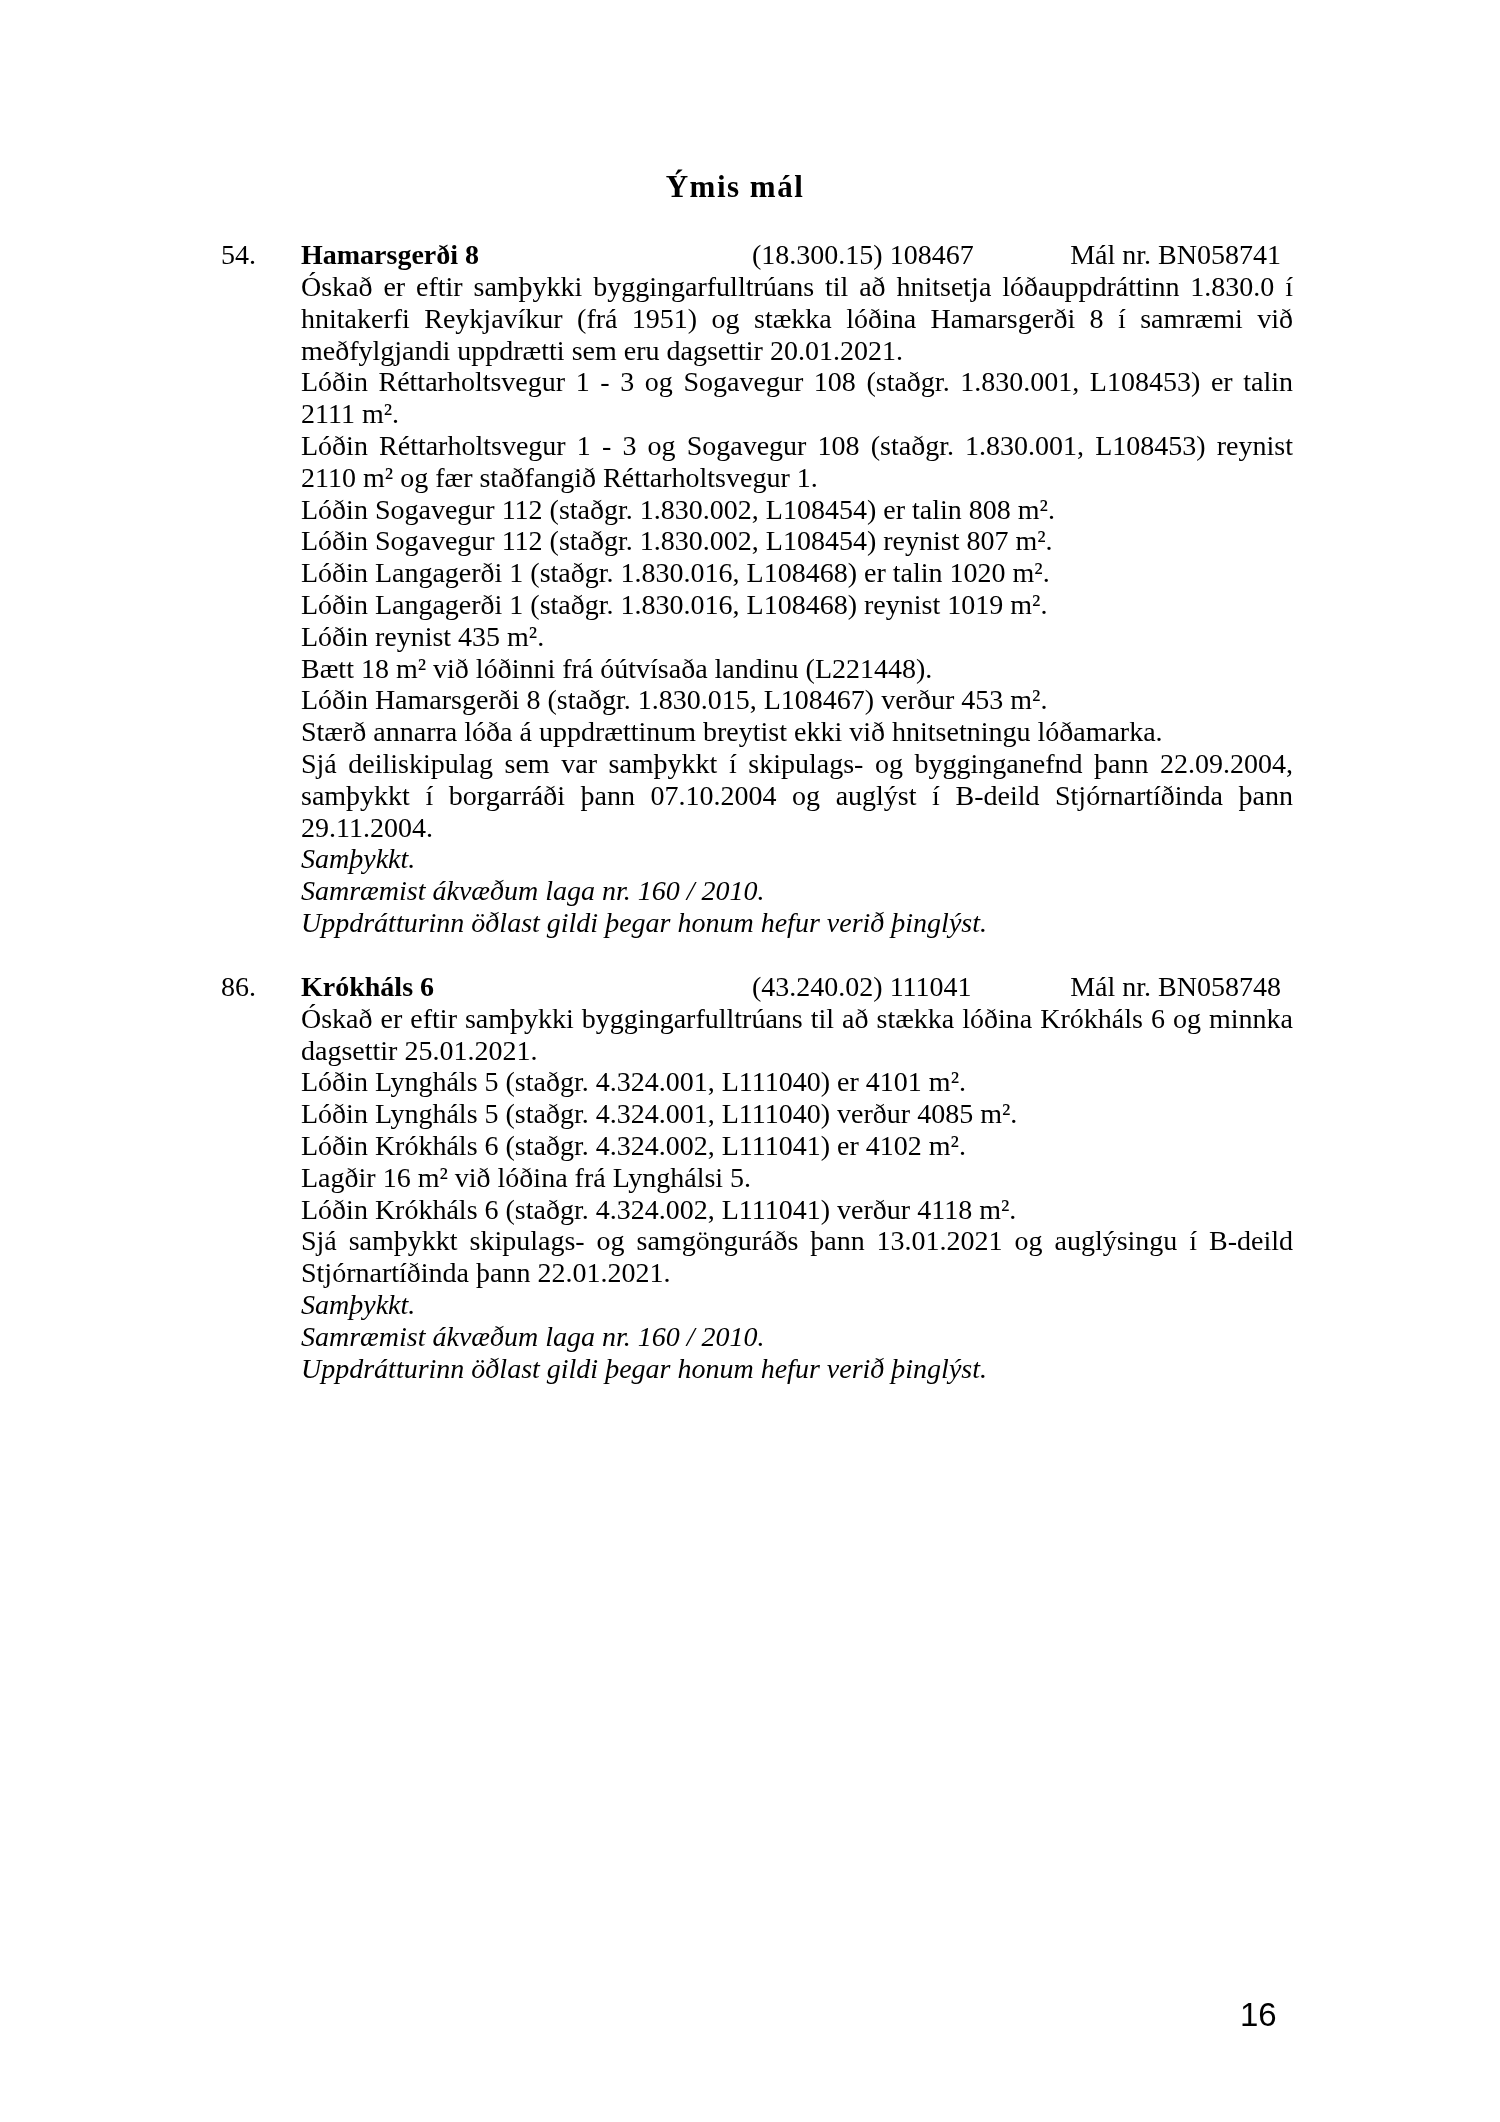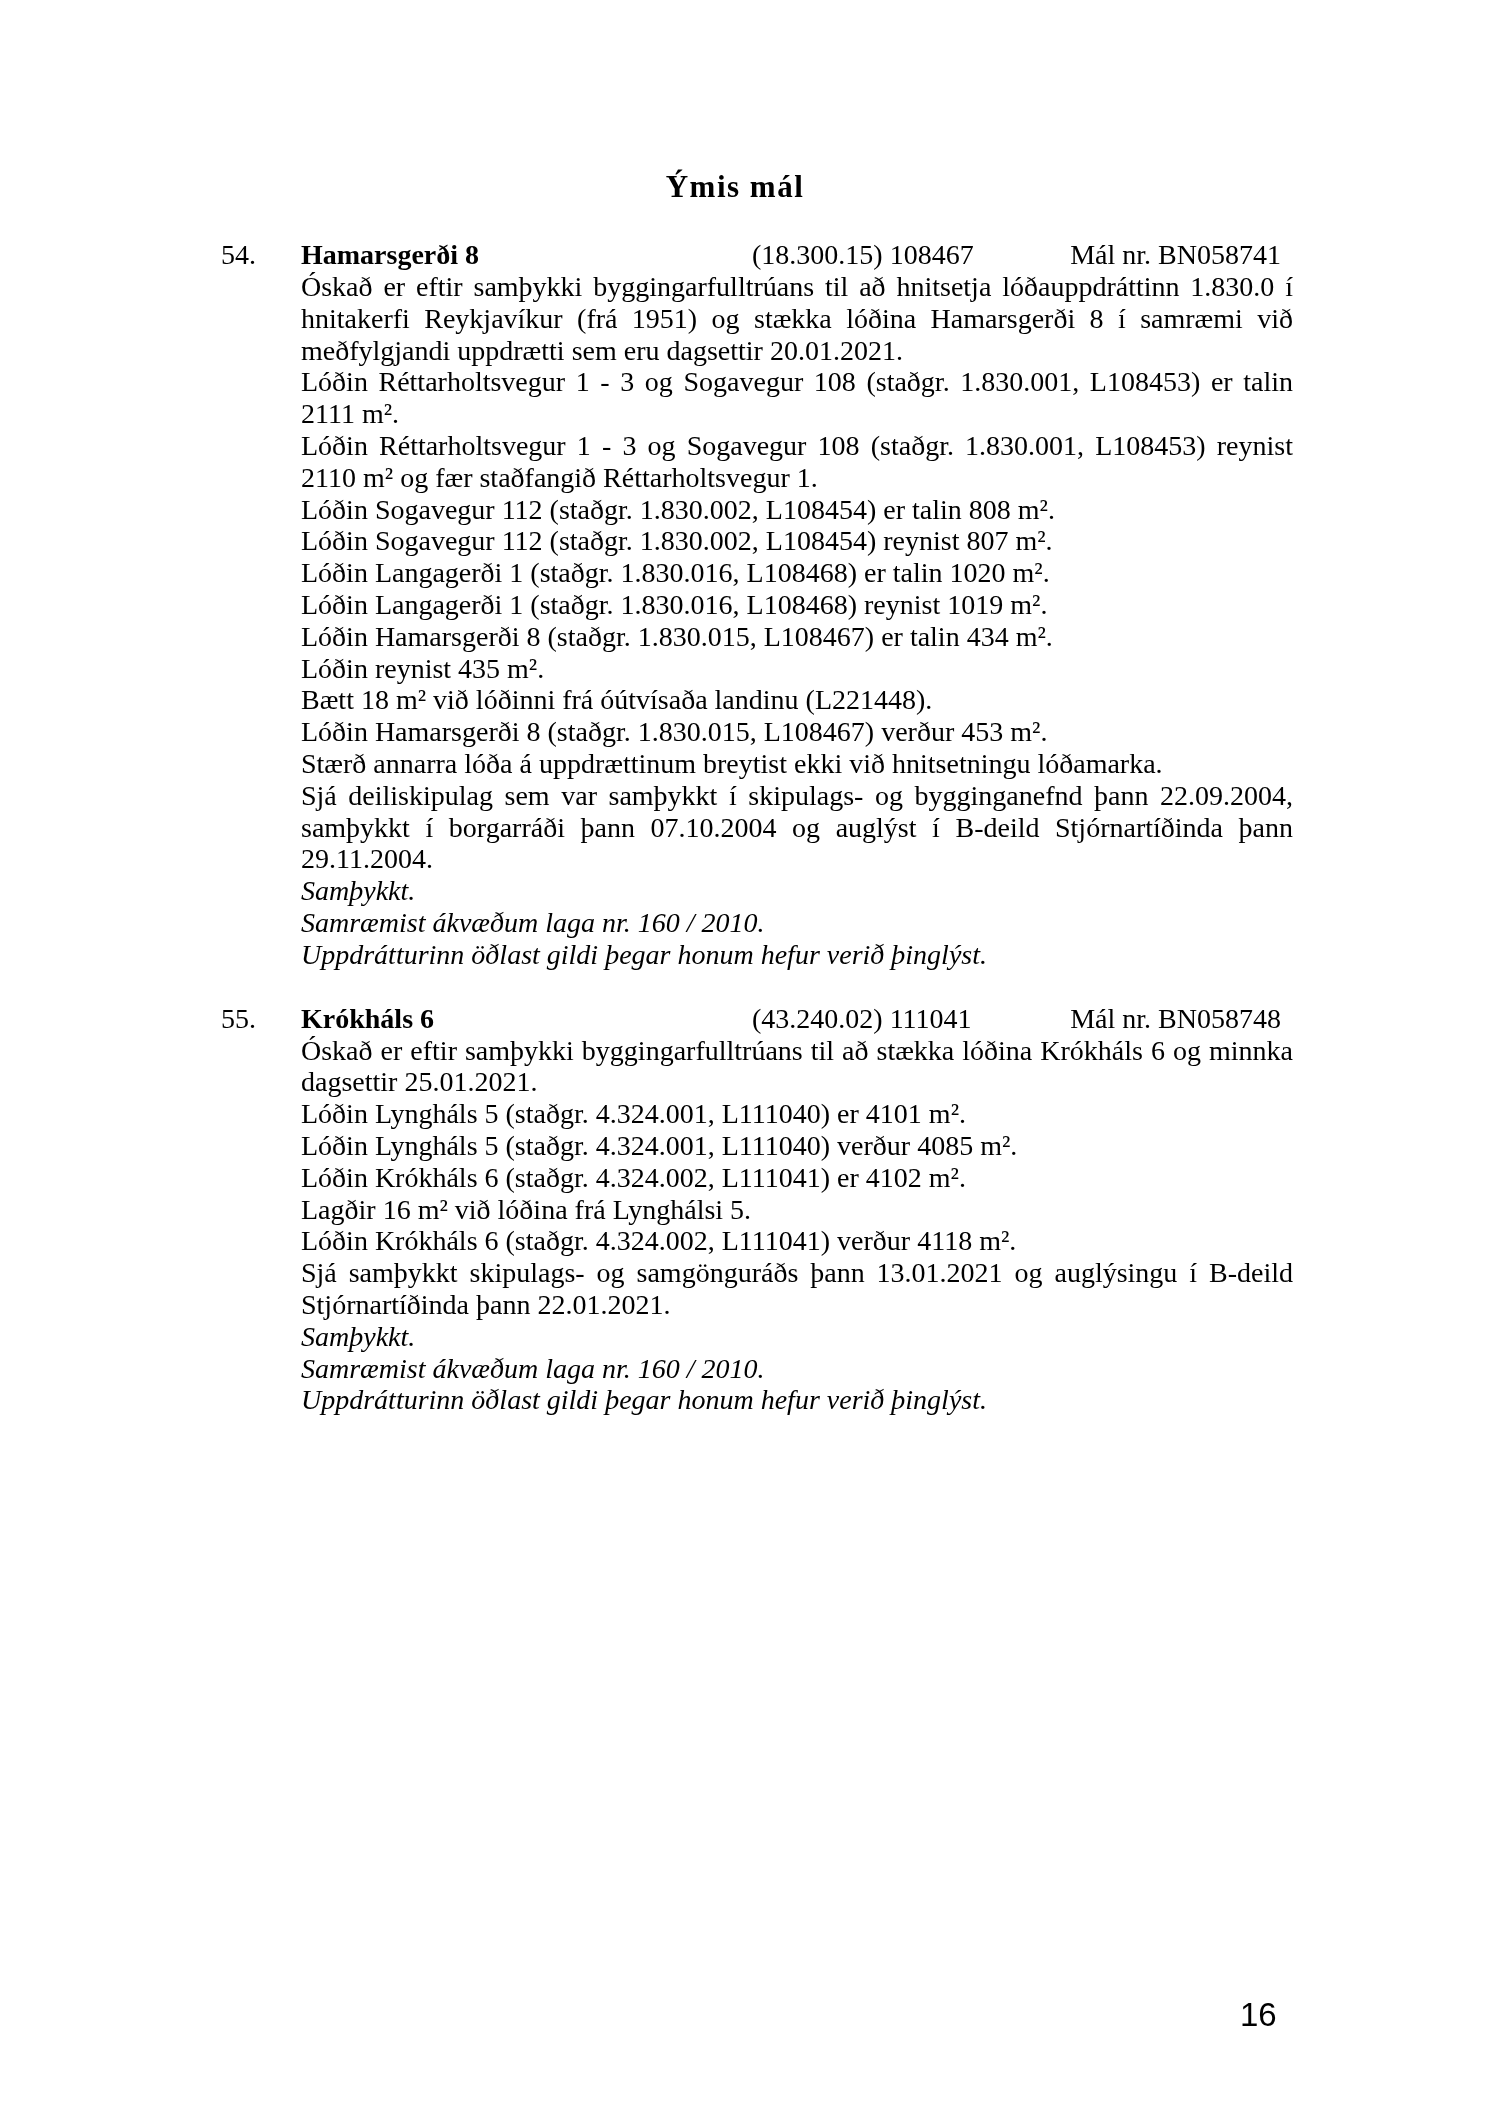--- a/index.html
+++ b/index.html
@@ -84,37 +84,36 @@
         <div class="line stretch">hnitakerfi Reykjavíkur (frá 1951) og stækka lóðina Hamarsgerði 8 í samræmi við</div>
         <div class="line">meðfylgjandi uppdrætti sem eru dagsettir 20.01.2021.</div>
         <div class="line stretch">Lóðin Réttarholtsvegur 1 - 3 og Sogavegur 108 (staðgr. 1.830.001, L108453) er talin</div>
         <div class="line">2111 m².</div>
         <div class="line stretch">Lóðin Réttarholtsvegur 1 - 3 og Sogavegur 108 (staðgr. 1.830.001, L108453) reynist</div>
         <div class="line">2110 m² og fær staðfangið Réttarholtsvegur 1.</div>
         <div class="line">Lóðin Sogavegur 112 (staðgr. 1.830.002, L108454) er talin 808 m².</div>
         <div class="line">Lóðin Sogavegur 112 (staðgr. 1.830.002, L108454) reynist 807 m².</div>
         <div class="line">Lóðin Langagerði 1 (staðgr. 1.830.016, L108468) er talin 1020 m².</div>
         <div class="line">Lóðin Langagerði 1 (staðgr. 1.830.016, L108468) reynist 1019 m².</div>
-        <div class="line">Lóðin Hamarsgerði 8 (staðgr. 1.830.015, L108467) er talin 434 m².</div>
         <div class="line">Lóðin reynist 435 m².</div>
         <div class="line">Bætt 18 m² við lóðinni frá óútvísaða landinu (L221448).</div>
         <div class="line">Lóðin Hamarsgerði 8 (staðgr. 1.830.015, L108467) verður 453 m².</div>
         <div class="line">Stærð annarra lóða á uppdrættinum breytist ekki við hnitsetningu lóðamarka.</div>
         <div class="line stretch">Sjá deiliskipulag sem var samþykkt í skipulags- og bygginganefnd þann 22.09.2004,</div>
         <div class="line stretch">samþykkt í borgarráði þann 07.10.2004 og auglýst í B-deild Stjórnartíðinda þann</div>
         <div class="line">29.11.2004.</div>
         <div class="line italic">Samþykkt.</div>
         <div class="line italic">Samræmist ákvæðum laga nr. 160 / 2010.</div>
         <div class="line italic">Uppdrátturinn öðlast gildi þegar honum hefur verið þinglýst.</div>
       </div>
     </section>
 
     <section class="case-item second">
       <div class="case-header">
-        <span class="case-num">55.</span>
+        <span class="case-num">86.</span>
         <span class="case-name">Krókháls 6</span>
         <span class="case-ref">(43.240.02) 111041</span>
         <span class="case-id">Mál nr. BN058748</span>
       </div>
       <div class="case-body">
         <div class="line stretch">Óskað er eftir samþykki byggingarfulltrúans til að stækka lóðina Krókháls 6 og minnka</div>
         <div class="line">dagsettir 25.01.2021.</div>
         <div class="line">Lóðin Lyngháls 5 (staðgr. 4.324.001, L111040) er 4101 m².</div>
         <div class="line">Lóðin Lyngháls 5 (staðgr. 4.324.001, L111040) verður 4085 m².</div>
         <div class="line">Lóðin Krókháls 6 (staðgr. 4.324.002, L111041) er 4102 m².</div>

